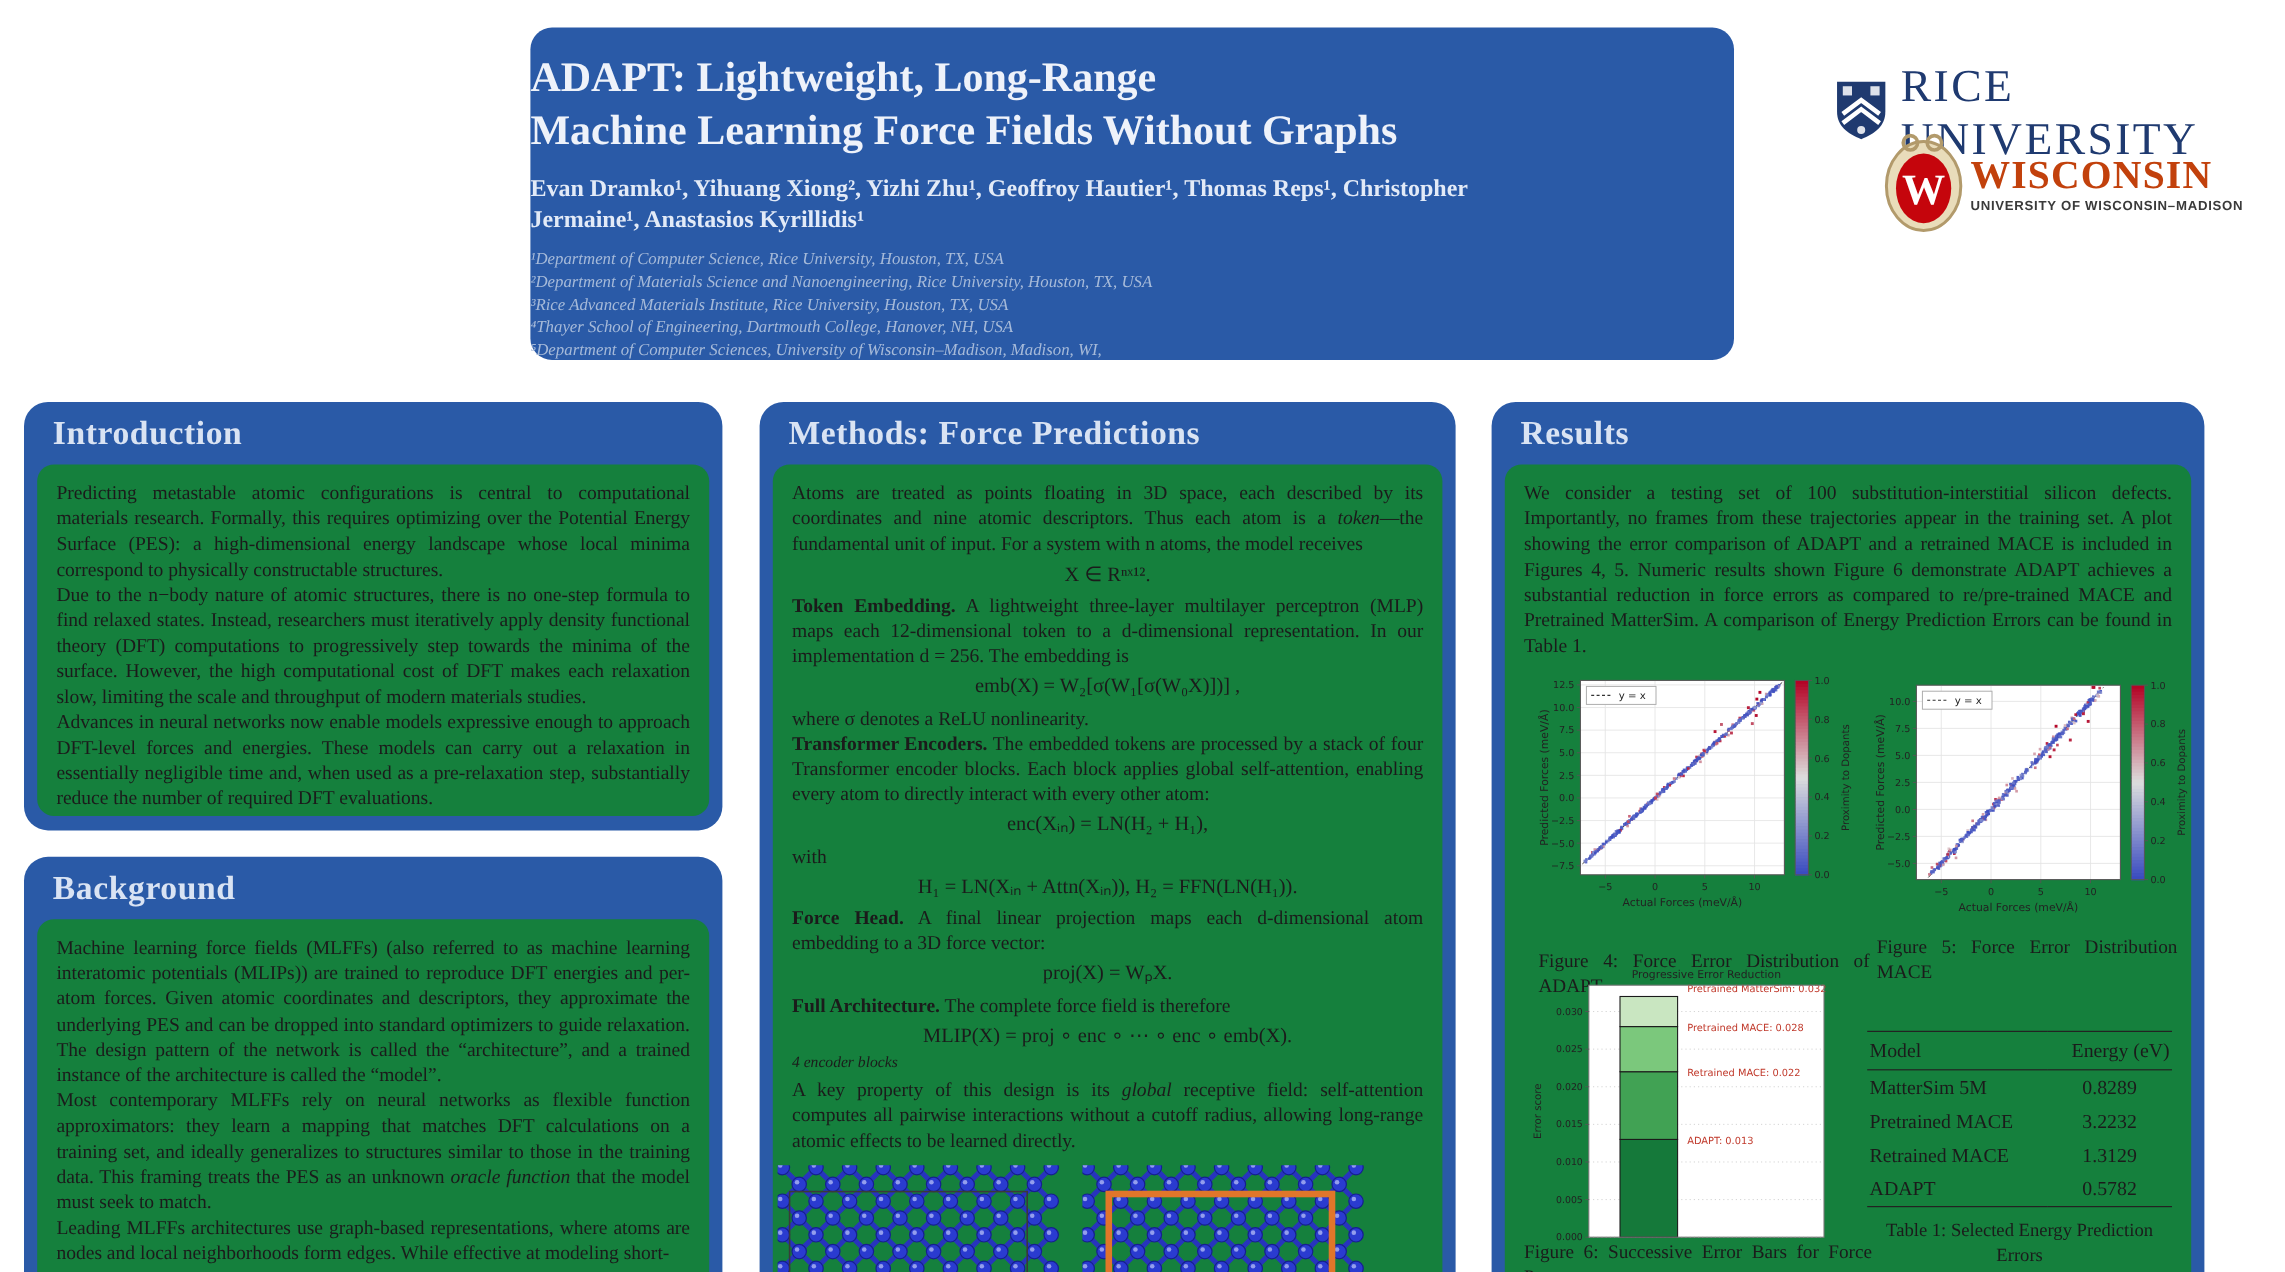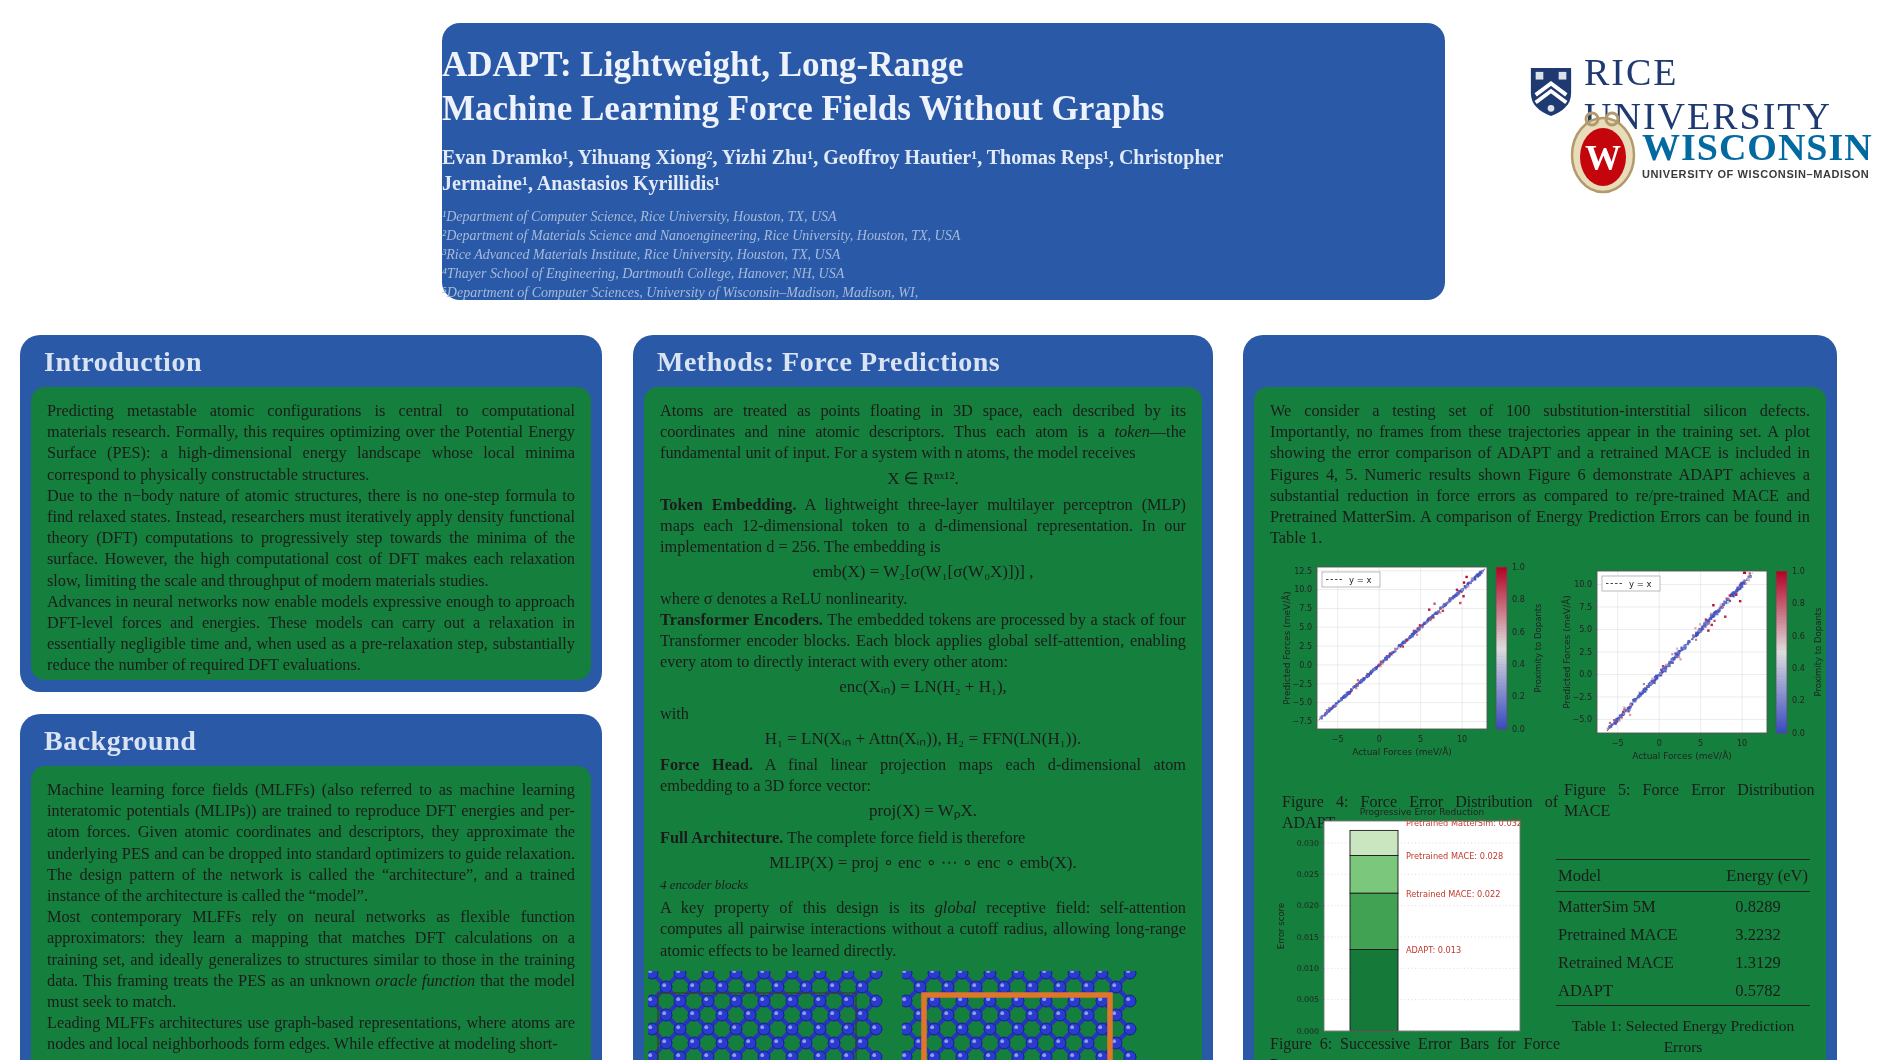--- a/index.html
+++ b/index.html
@@ -8,21 +8,21 @@
   
   .banner{position:absolute;left:442px;top:23px;width:1003px;height:277px;background:#2a5aa7;
           border-radius:18px;text-align:left;color:#e9eef8;}
   .banner .title{font-size:35px;font-weight:bold;line-height:1.26;margin-top:20px;color:#eef2fa;}
   .banner .authors{font-size:20px;font-weight:bold;line-height:1.3;margin-top:13px;color:#e2eaf7;}
   .banner .affils{font-size:14px;line-height:1.36;margin-top:11px;color:#a6bad9;font-style:italic;}
   
   .ricelogo{position:absolute;left:1528px;top:50px;display:flex;align-items:center;gap:10px;}
   .ricelogo .ricetext{font-family:"Liberation Serif",serif;font-size:38px;color:#1f3a70;letter-spacing:2px;}
   .wisclogo{position:absolute;left:1570px;top:110px;display:flex;align-items:center;gap:6px;}
-  .wisctext .big{font-family:"Liberation Serif",serif;font-weight:bold;font-size:38px;color:#0369a1;letter-spacing:1px;line-height:1;}
+  .wisctext .big{font-family:"Liberation Serif",serif;font-weight:bold;font-size:33px;color:#c2410c;letter-spacing:1px;line-height:1;}
   .wisctext .small{font-family:"Liberation Sans",sans-serif;font-weight:bold;font-size:11px;color:#3a3a3a;letter-spacing:0.6px;margin-top:2px;}
   
   .panel{position:absolute;background:#2a5aa7;border-radius:20px;}
   .panel h2{margin:11px 0 0 24px;font-size:28px;font-weight:bold;color:#d9e3f3;letter-spacing:0.5px;}
   .panel .content{position:absolute;left:11px;right:11px;top:52px;bottom:12px;background:#15803d;
                   border-radius:14px;padding:13px 16px;font-size:16.3px;line-height:21.2px;
                   text-align:justify;overflow:hidden;}
   .content p{margin:0;}
   .blead{font-weight:bold;}
   .formula{text-align:center;margin:4px 0 5px;font-size:17px;}
@@ -561,20 +561,21 @@
             <circle cx="186" cy="72" r="6" fill="#2a3bd0" stroke="#161f8f" stroke-width="1"></circle>
             <circle cx="184.2" cy="70.2" r="1.9" fill="#9fa9ef" fill-opacity="0.9"></circle>
             <circle cx="214" cy="72" r="6" fill="#2a3bd0" stroke="#161f8f" stroke-width="1"></circle>
             <circle cx="212.2" cy="70.2" r="1.9" fill="#9fa9ef" fill-opacity="0.9"></circle>
             <rect x="22" y="24" width="186" height="80" fill="none" stroke="#e0762a" stroke-width="5.5"></rect>
           </svg></span></div>
   </div>
 </div>
 
 <div class="panel" style="left:1243px;top:335px;width:594px;height:770px;">
+  <h2>Results</h2>
   <div class="content rescontent">
     <p>We consider a testing set of 100 substitution-interstitial silicon defects. Importantly, no frames from these trajectories appear in the training set. A plot showing the error comparison of ADAPT and a retrained MACE is included in Figures 4, 5. Numeric results shown Figure 6 demonstrate ADAPT achieves a substantial reduction in force errors as compared to re/pre-trained MACE and Pretrained MatterSim. A comparison of Energy Prediction Errors can be found in Table 1.</p>
 
     <div class="figabs" style="left:26px;top:172px;"><span id="fig4"><svg width="272" height="214">
             <rect x="37" y="8" width="170" height="162" fill="#ffffff"></rect>
             <line x1="57.73170731707317" y1="8" x2="57.73170731707317" y2="170" stroke="#e4e4e4" stroke-width="0.7"></line>
             <line x1="99.1951219512195" y1="8" x2="99.1951219512195" y2="170" stroke="#e4e4e4" stroke-width="0.7"></line>
             <line x1="140.65853658536585" y1="8" x2="140.65853658536585" y2="170" stroke="#e4e4e4" stroke-width="0.7"></line>
             <line x1="182.1219512195122" y1="8" x2="182.1219512195122" y2="170" stroke="#e4e4e4" stroke-width="0.7"></line>
             <line x1="37" y1="162.46511627906978" x2="207" y2="162.46511627906978" stroke="#e4e4e4" stroke-width="0.7"></line>

